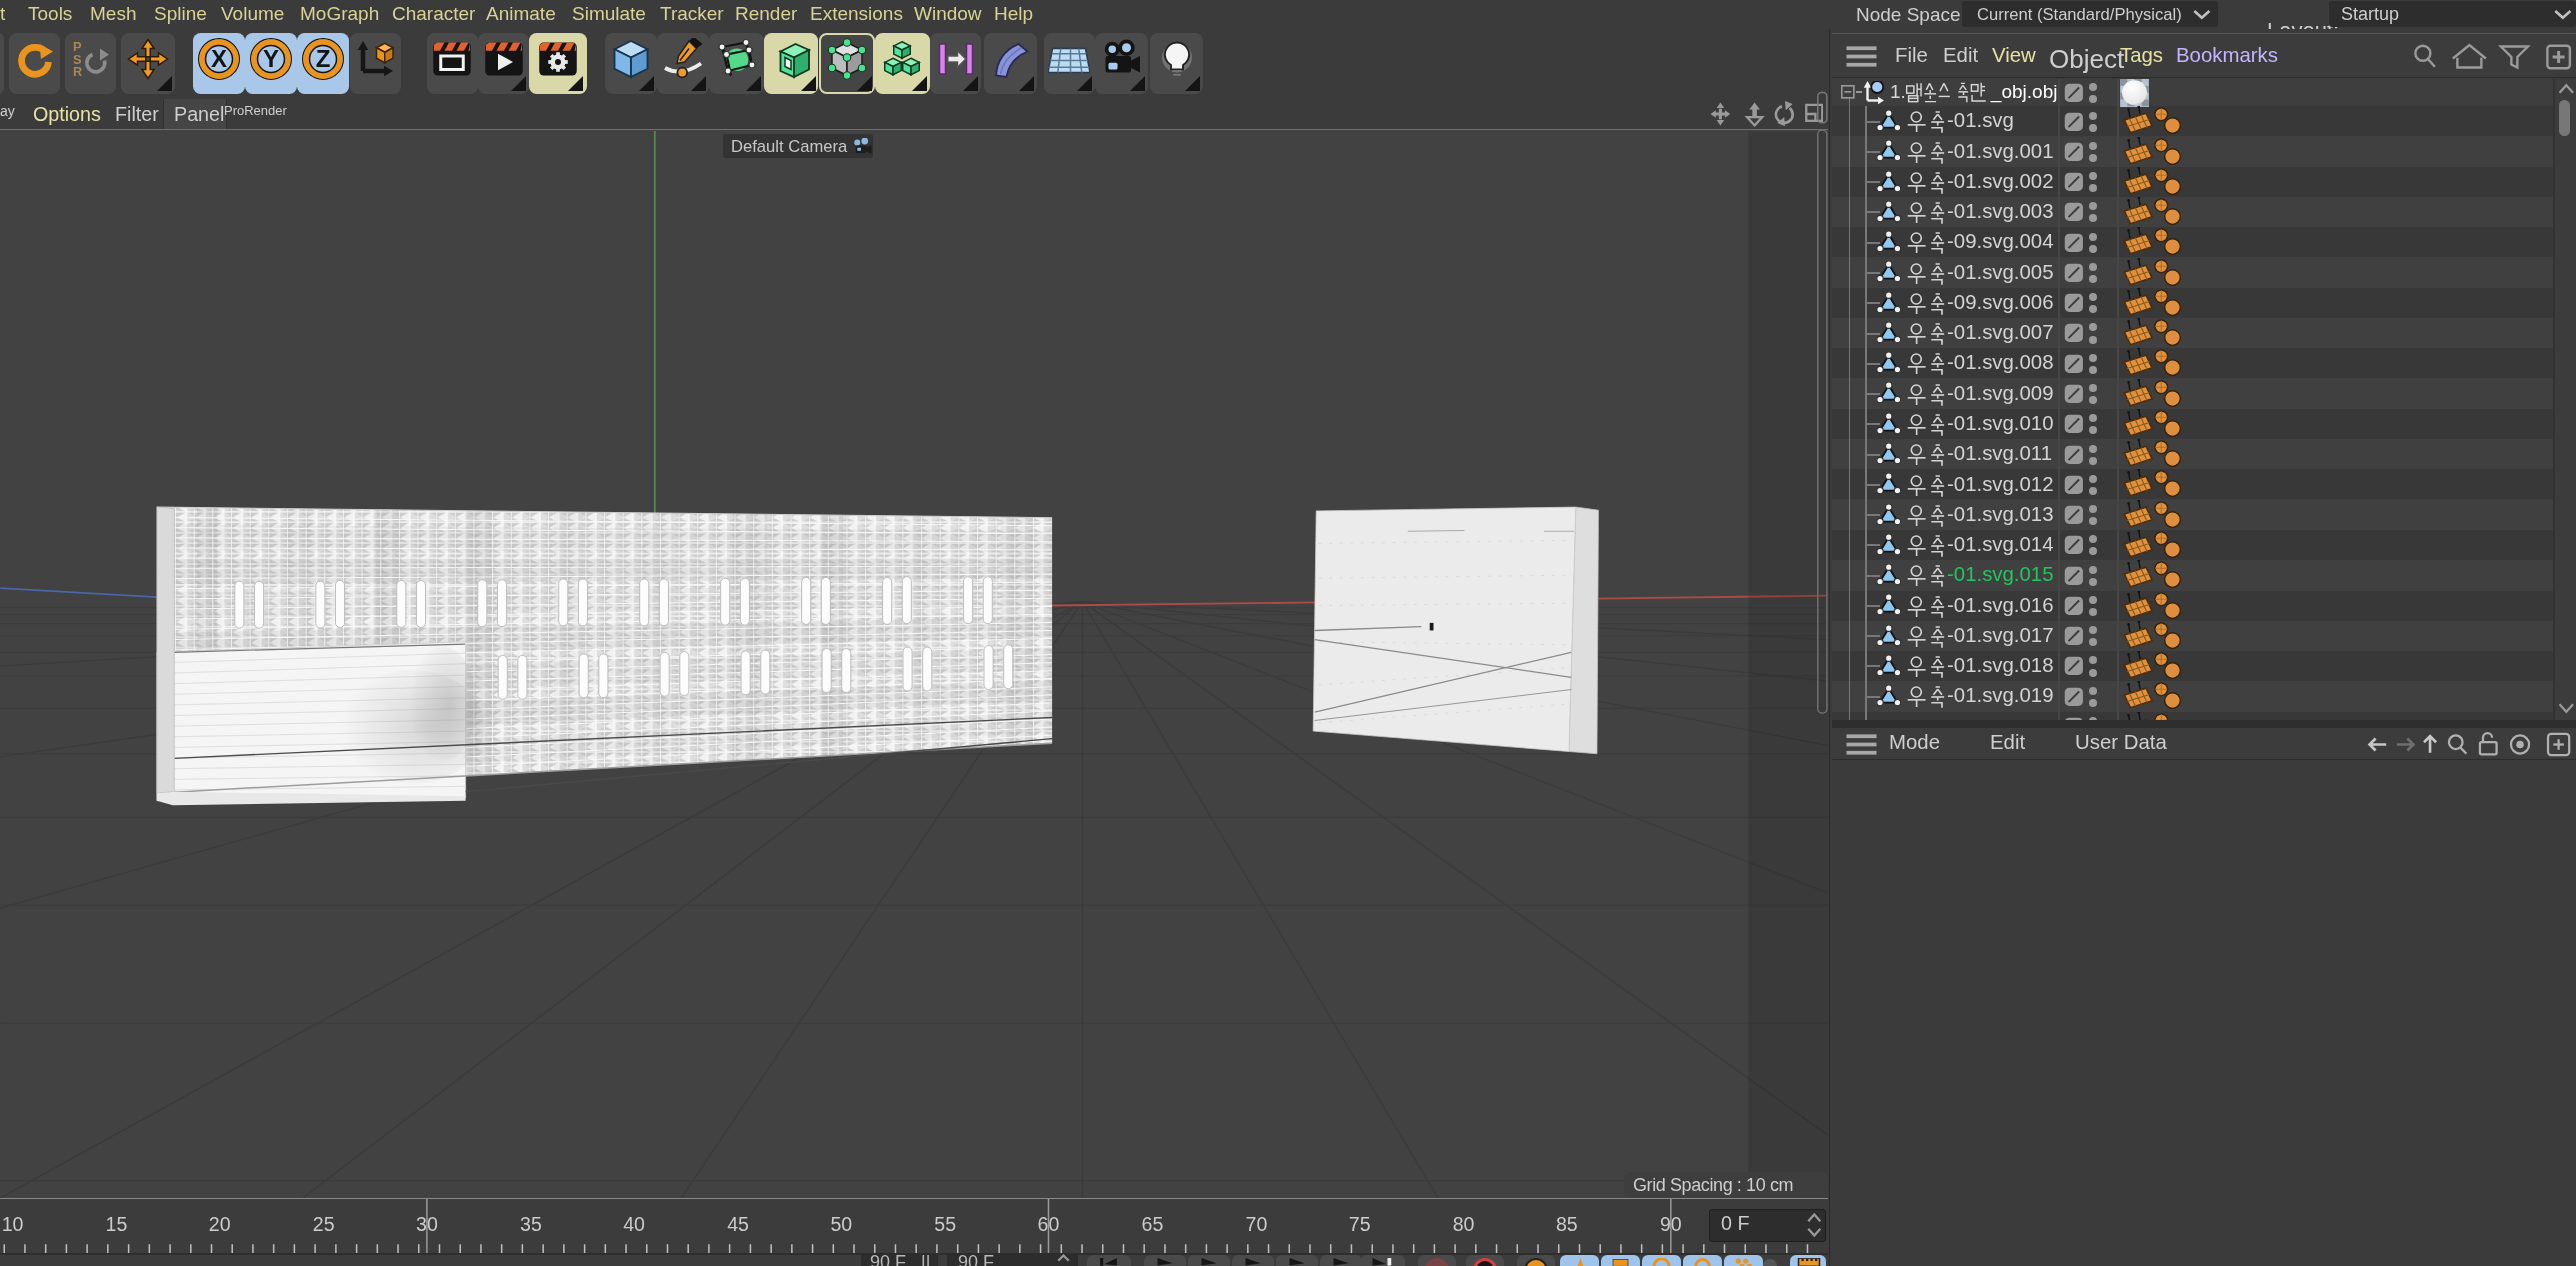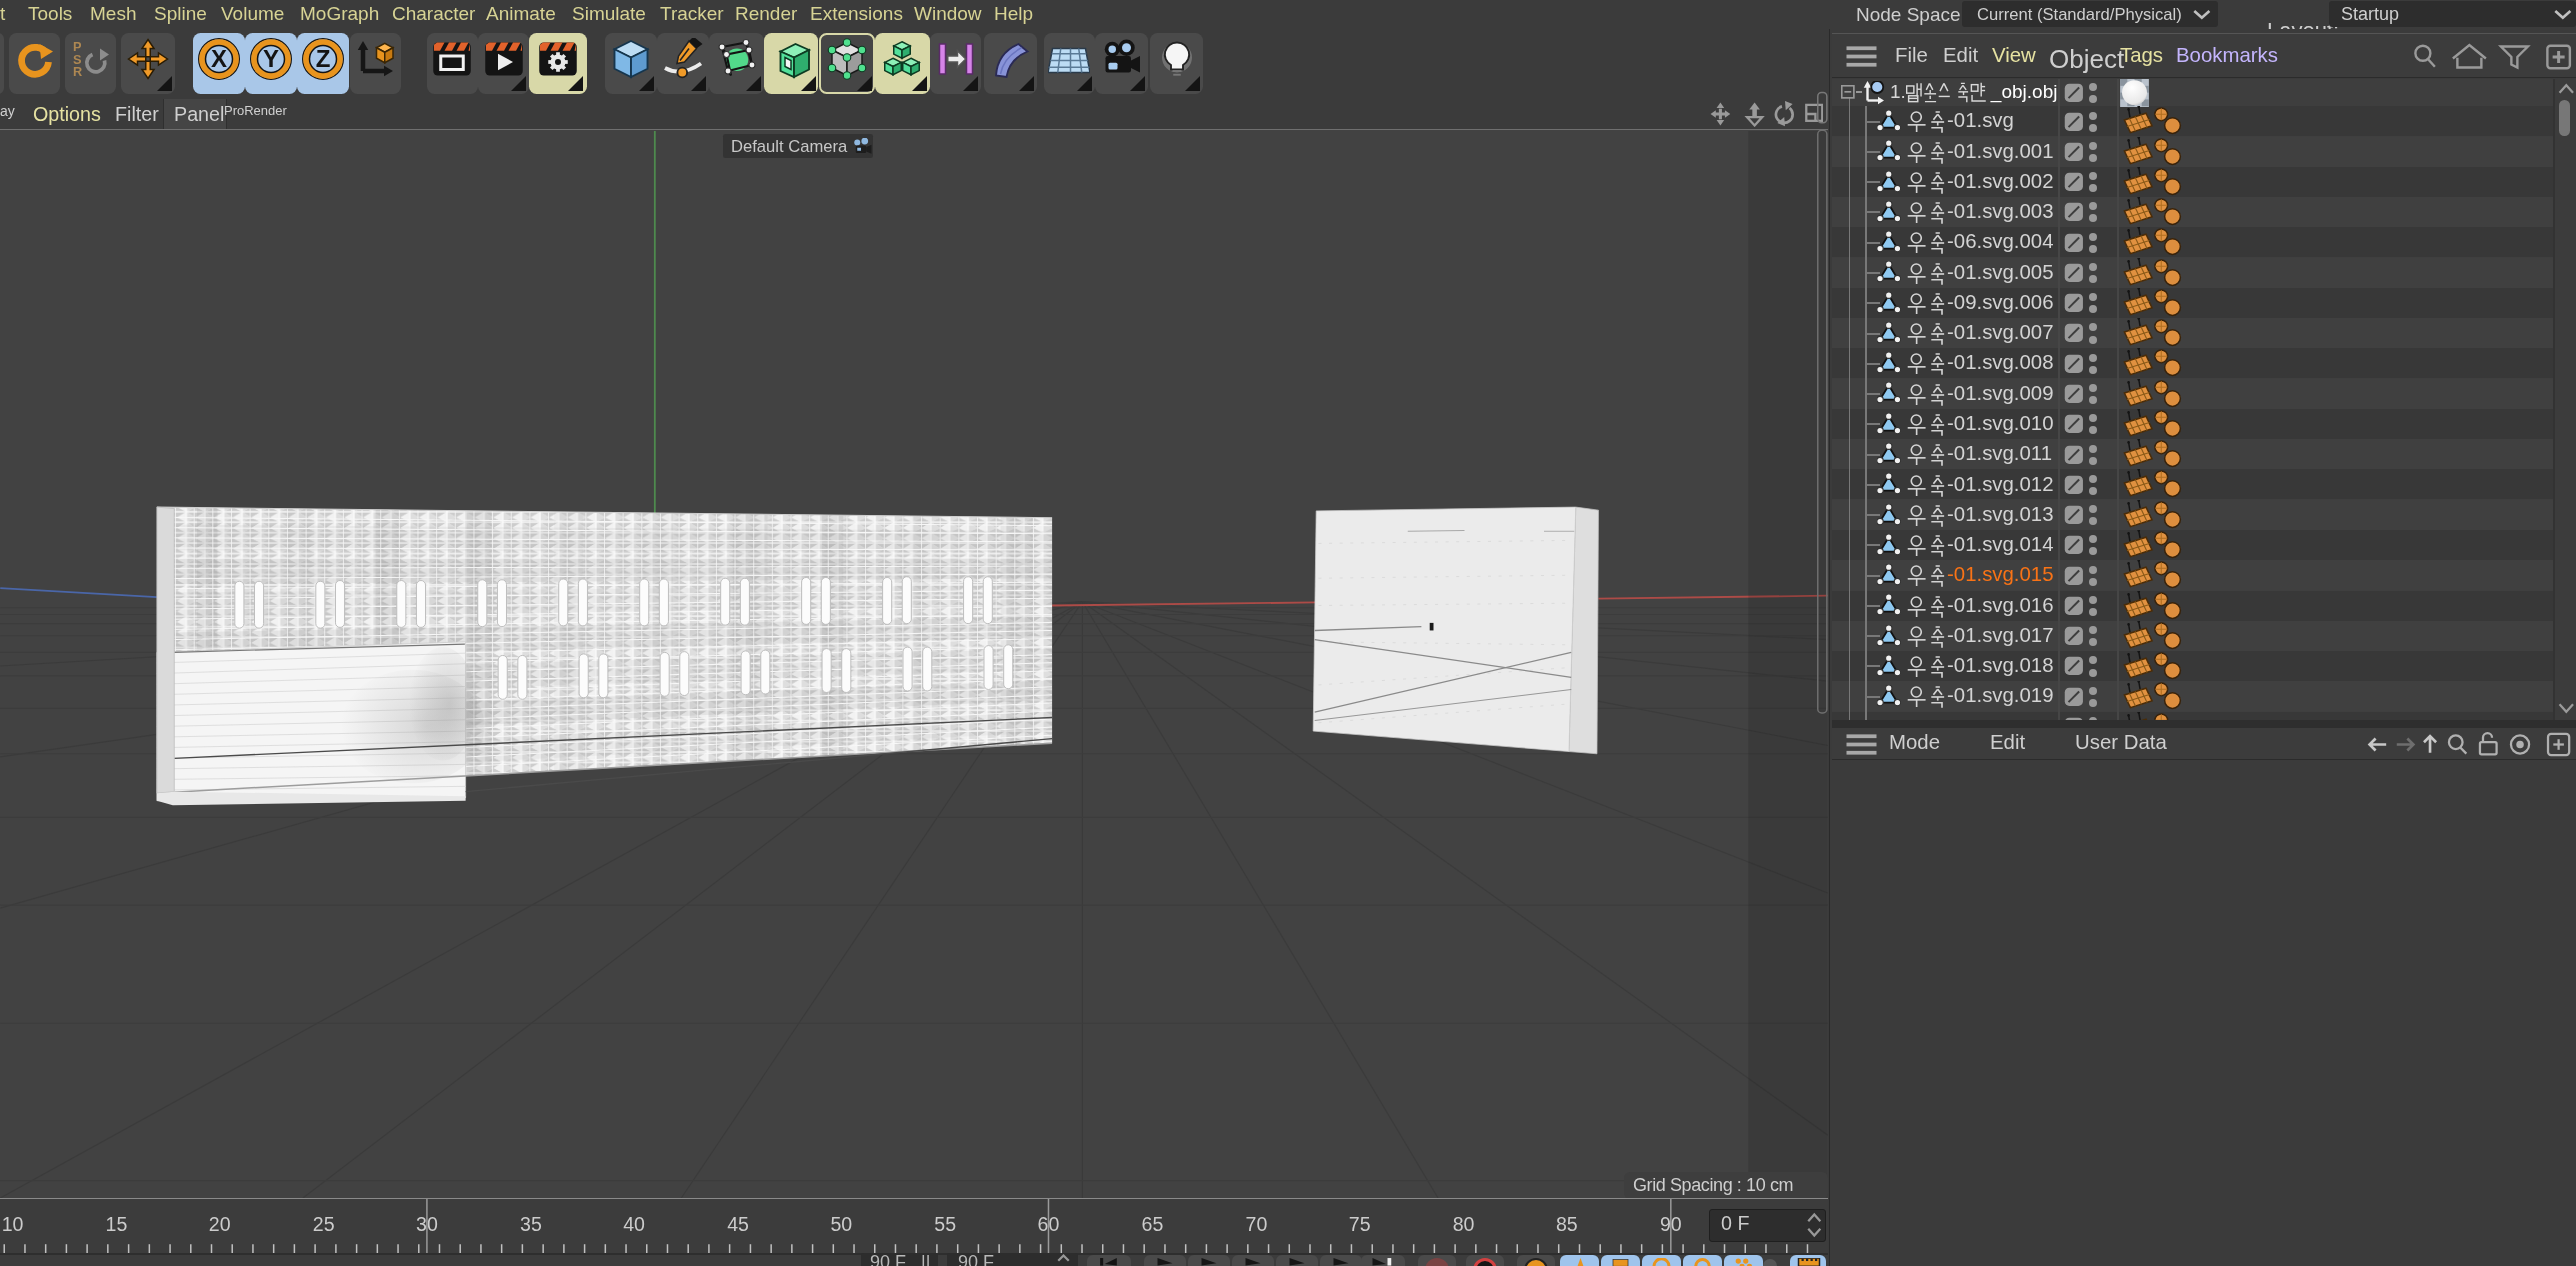--- a/index.html
+++ b/index.html
@@ -753,21 +753,21 @@
       <div class="abs" style="left:75px;top:151px;white-space:nowrap"><svg width="40" height="22" viewBox="0 0 56 30" style="vertical-align:top;margin-top:2.3px">
           <g stroke="#d4d4d4" stroke-width="2.3" fill="none">
             <ellipse cx="13" cy="8" rx="7" ry="7"></ellipse>
             <line x1="1" y1="19" x2="26" y2="19"></line>
             <line x1="13.5" y1="19" x2="13.5" y2="29"></line>
             <path d="M40 1 L46 1 M43 4 L37 12 M43 4 L49 12"></path>
             <line x1="34" y1="15" x2="52" y2="15"></line>
             <line x1="43" y1="15" x2="43" y2="20"></line>
             <path d="M34 23 L49 23 L49 30"></path>
           </g>
-        </svg><span style="font-size:20.4px;color:#d4d4d4;vertical-align:top">-06.svg.004</span></div>
+        </svg><span style="font-size:20.4px;color:#d4d4d4;vertical-align:top">-09.svg.004</span></div>
       <div class="abs" style="left:34px;top:193px;width:13.6px;height:1.5px;background:#787878"></div>
       <svg class="abs" style="left:45px;top:182px" width="23.5" height="23" viewBox="0 0 31 30">
 <polygon points="15.5,4 27,23 4,23" fill="#8ec8f0" stroke="#111" stroke-width="2.4"></polygon>
 <g fill="#f2f2f2" stroke="#333" stroke-width="1.5">
 <circle cx="15.5" cy="4" r="4.2"></circle>
           <circle cx="4" cy="23" r="4.2"></circle>
           <circle cx="27" cy="23" r="4.2"></circle>
         </g>
       </svg>
       <div class="abs" style="left:75px;top:182px;white-space:nowrap"><svg width="40" height="22" viewBox="0 0 56 30" style="vertical-align:top;margin-top:2.3px">
@@ -973,21 +973,21 @@
       <div class="abs" style="left:75px;top:484px;white-space:nowrap"><svg width="40" height="22" viewBox="0 0 56 30" style="vertical-align:top;margin-top:2.3px">
           <g stroke="#d4d4d4" stroke-width="2.3" fill="none">
             <ellipse cx="13" cy="8" rx="7" ry="7"></ellipse>
             <line x1="1" y1="19" x2="26" y2="19"></line>
             <line x1="13.5" y1="19" x2="13.5" y2="29"></line>
             <path d="M40 1 L46 1 M43 4 L37 12 M43 4 L49 12"></path>
             <line x1="34" y1="15" x2="52" y2="15"></line>
             <line x1="43" y1="15" x2="43" y2="20"></line>
             <path d="M34 23 L49 23 L49 30"></path>
           </g>
-        </svg><span style="font-size:20.4px;color:#f97316;vertical-align:top">-01.svg.015</span></div>
+        </svg><span style="font-size:20.4px;color:#22c55e;vertical-align:top">-01.svg.015</span></div>
       <div class="abs" style="left:34px;top:526px;width:13.6px;height:1.5px;background:#787878"></div>
       <svg class="abs" style="left:45px;top:515px" width="23.5" height="23" viewBox="0 0 31 30">
 <polygon points="15.5,4 27,23 4,23" fill="#8ec8f0" stroke="#111" stroke-width="2.4"></polygon>
 <g fill="#f2f2f2" stroke="#333" stroke-width="1.5">
 <circle cx="15.5" cy="4" r="4.2"></circle>
           <circle cx="4" cy="23" r="4.2"></circle>
           <circle cx="27" cy="23" r="4.2"></circle>
         </g>
       </svg>
       <div class="abs" style="left:75px;top:515px;white-space:nowrap"><svg width="40" height="22" viewBox="0 0 56 30" style="vertical-align:top;margin-top:2.3px">

